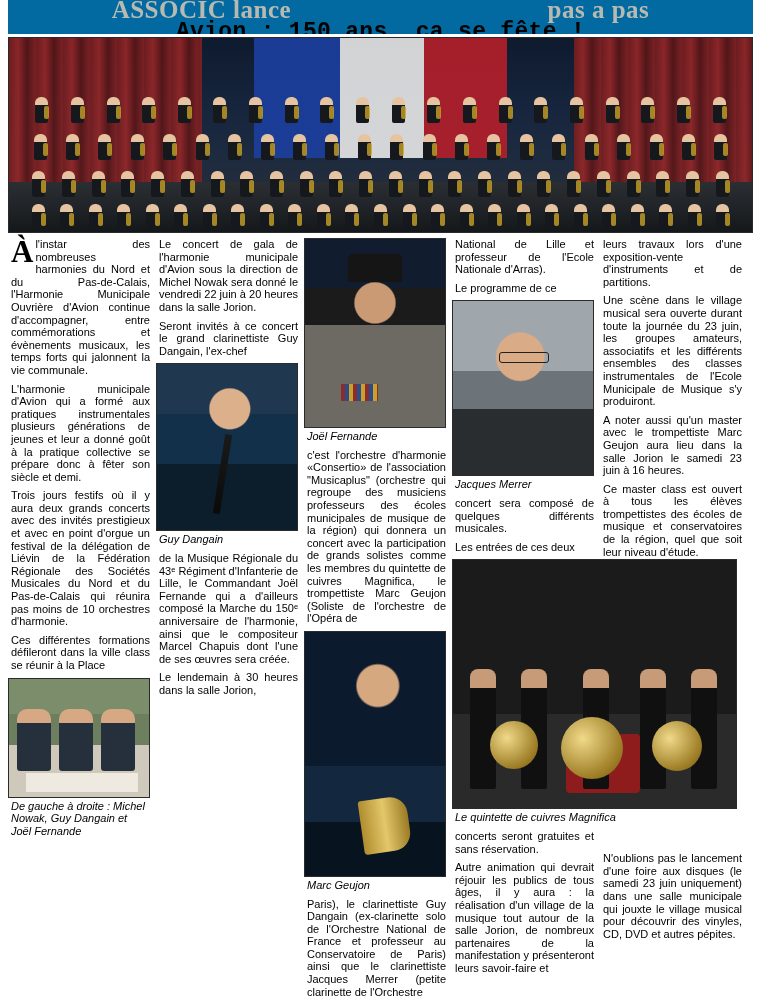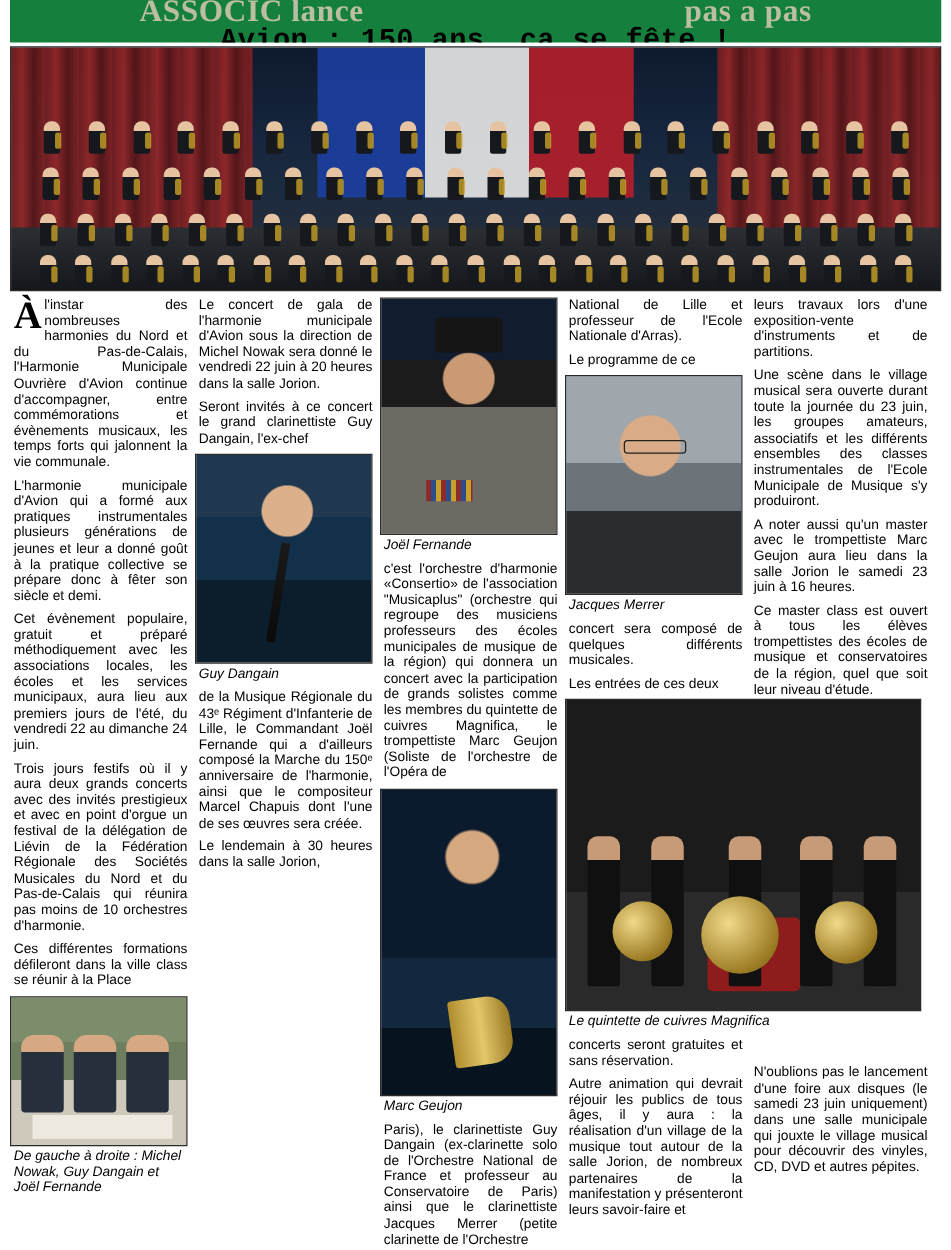--- a/index.html
+++ b/index.html
@@ -20,21 +20,21 @@
     width: 761px;
     height: 1000px;
     box-sizing: border-box;
     padding: 0 8px;
   }
   
   .headline-wrap {
     position: relative;
     height: 34px;
     overflow: hidden;
-    background: #15803d;
+    background: #0369a1;
   }
   .headline-ghost {
     position: absolute;
     top: -4px;
     left: 0;
     right: 0;
     text-align: center;
     font-family: "Liberation Serif", serif;
     font-weight: bold;
     font-size: 25px;
@@ -352,21 +352,20 @@
         <div class="musician"></div>
         <div class="musician"></div>
     </div>
   </div>
 
   <div class="columns">
 
     <div class="col">
       <p class="dropcap-para">À l'instar des nombreuses harmonies du Nord et du Pas-de-Calais, l'Harmonie Municipale Ouvrière d'Avion continue d'accompagner, entre commémorations et évènements musicaux, les temps forts qui jalonnent la vie communale.</p>
       <p>L'harmonie municipale d'Avion qui a formé aux pratiques instrumentales plusieurs générations de jeunes et leur a donné goût à la pratique collective se prépare donc à fêter son siècle et demi.</p>
-      <p>Cet évènement populaire, gratuit et préparé méthodiquement avec les associations locales, les écoles et les services municipaux, aura lieu aux premiers jours de l'été, du vendredi 22 au dimanche 24 juin.</p>
       <p>Trois jours festifs où il y aura deux grands concerts avec des invités prestigieux et avec en point d'orgue un festival de la délégation de Liévin de la Fédération Régionale des Sociétés Musicales du Nord et du Pas-de-Calais qui réunira pas moins de 10 orchestres d'harmonie.</p>
       <p>Ces différentes formations défileront dans la ville class se réunir à la Place</p>
       <div class="photo ph-table">
         <div class="man" style="left:6%"></div>
         <div class="man" style="left:36%"></div>
         <div class="man" style="left:66%"></div>
         <div class="papers"></div>
       </div>
       <p class="caption left">De gauche à droite : Michel Nowak, Guy Dangain et Joël Fernande</p>
     </div>

